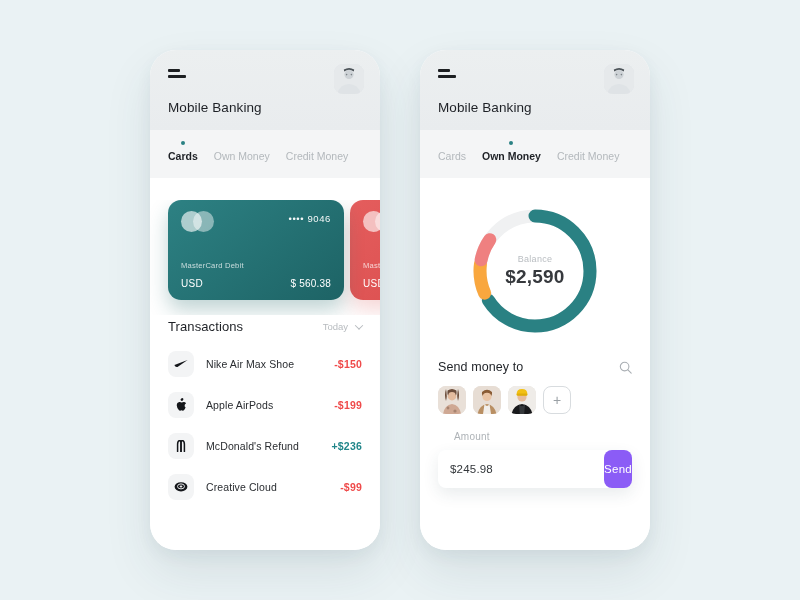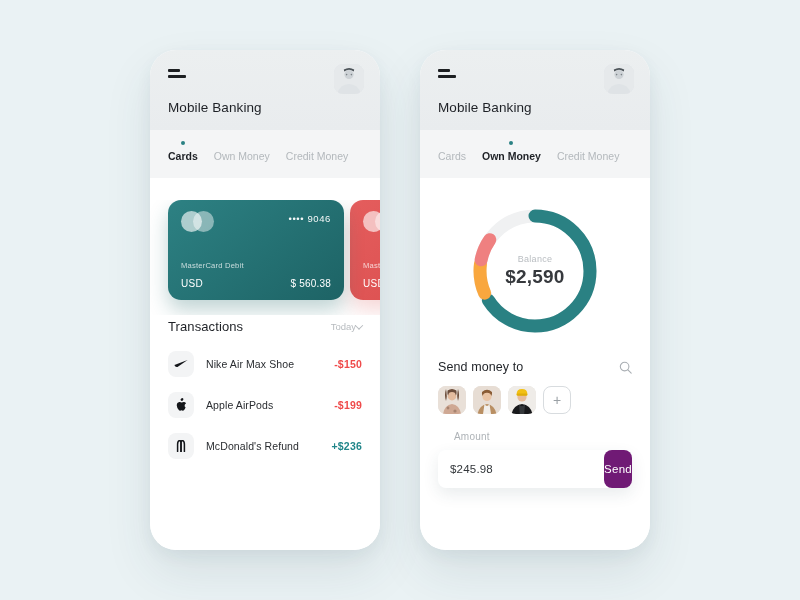--- a/index.html
+++ b/index.html
@@ -204,21 +204,21 @@
   .tx-head {
     display: flex;
     align-items: center;
     justify-content: space-between;
     padding: 4px 18px 0 18px;
   }
   .tx-title { font-size: 13px; color: #1e2126; letter-spacing: .1px; }
   .tx-filter {
     display: flex;
     align-items: center;
-    gap: 0;
+    gap: 8px;
     font-size: 9.5px;
     color: #b7bbbf;
     cursor: pointer;
   }
   .chev {
     width: 6px; height: 6px;
     border-right: 1.3px solid #b7bbbf;
     border-bottom: 1.3px solid #b7bbbf;
     transform: rotate(45deg) translate(-1px,-1px);
   }
@@ -339,21 +339,21 @@
     padding-left: 12px;
     font-family: "Liberation Sans", sans-serif;
     font-size: 11.5px;
     color: #32363a;
     letter-spacing: .2px;
   }
   .send-btn {
     width: 95px;
     border: none;
     border-radius: 8px;
-    background: #701a75;
+    background: #8b5cf6;
     color: #fff;
     font-family: "Liberation Sans", sans-serif;
     font-size: 11.5px;
     letter-spacing: .3px;
     cursor: pointer;
   }
 </style>
 </head>
 <body>
 
@@ -450,20 +450,31 @@
           <div class="tx-icon">
             <svg width="14" height="12" viewBox="0 0 14 12" xmlns="http://www.w3.org/2000/svg">
               <path d="M3.6 11.6 V4.3 Q3.6 1 5.5 .6 Q7 .4 7 3.6 V11.6" fill="none" stroke="#14161a" stroke-width="1.5" stroke-linecap="round"></path>
               <path d="M10.4 11.6 V4.3 Q10.4 1 8.5 .6 Q7 .4 7 3.6 V11.6" fill="none" stroke="#14161a" stroke-width="1.5" stroke-linecap="round"></path>
             </svg>
           </div>
           <div class="tx-name">McDonald's Refund</div>
           <div class="tx-amt pos">+$236</div>
         </div>
 
+        <div class="tx-row">
+          <div class="tx-icon">
+            <svg width="14" height="11" viewBox="0 0 14 11" xmlns="http://www.w3.org/2000/svg">
+              <ellipse cx="7" cy="5.8" rx="6.4" ry="4.6" fill="#14161a"></ellipse>
+              <ellipse cx="7" cy="5.4" rx="3.5" ry="2.5" fill="none" stroke="#e7e8ea" stroke-width="1"></ellipse>
+              <ellipse cx="7" cy="5.4" rx="1.4" ry="1" fill="#e7e8ea"></ellipse>
+            </svg>
+          </div>
+          <div class="tx-name">Creative Cloud</div>
+          <div class="tx-amt neg">-$99</div>
+        </div>
 
       </div>
     </div>
   </div>
 
   <div class="phone" id="phone-right">
 
     <div class="phone-header">
       <div class="menu-icon">
         <i></i>

